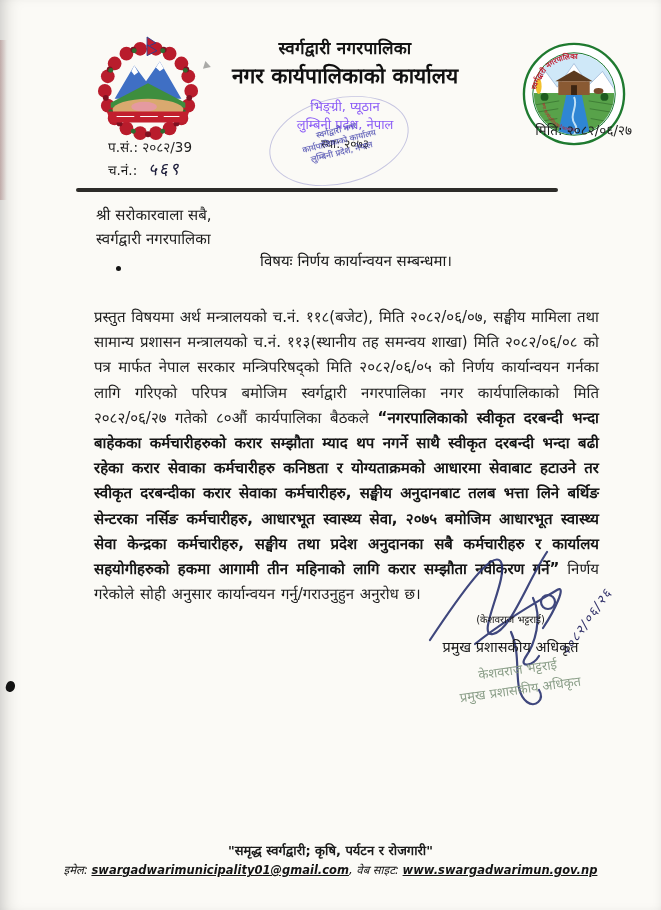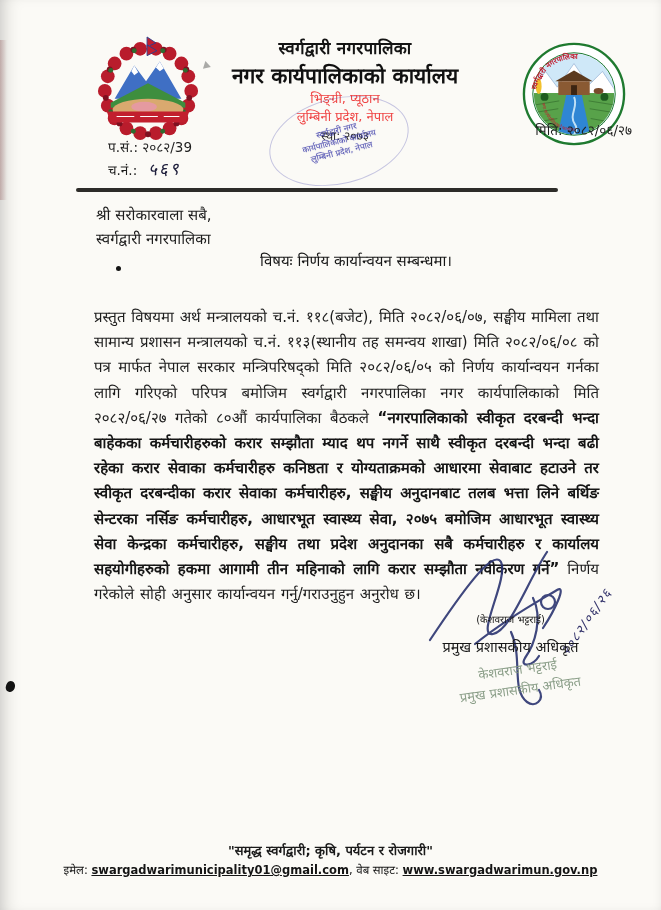--- a/index.html
+++ b/index.html
@@ -12,21 +12,21 @@
     position:relative;width:661px;height:910px;overflow:hidden;
     background:#fbfaf6;
     box-shadow:inset 14px 0 20px -14px rgba(0,0,0,.28), inset -6px 0 12px -8px rgba(0,0,0,.10);
     color:#242424;
   }
   .abs{position:absolute;}
   
   .head-center{left:185px;top:36px;width:320px;text-align:center;}
   .h-muni{font-size:17px;font-weight:700;color:#141414;letter-spacing:.2px;}
   .h-office{font-size:21px;font-weight:700;color:#101010;margin-top:2px;}
-  .h-addr{font-size:13px;color:#ef4444;margin-top:1px;line-height:18px;}
+  .h-addr{font-size:13px;color:#8b5cf6;margin-top:9px;line-height:18px;}
   .h-est{font-size:12px;color:#2a2a2a;margin-top:1px;}
   .logo{width:108px;height:108px;}
   
   .stamp-blue{
     left:268px;top:98px;width:140px;height:84px;
     transform:rotate(-14deg);
     border:1px solid rgba(74,74,174,.30);border-radius:50%;
     display:flex;flex-direction:column;justify-content:center;align-items:center;
     color:rgba(66,66,172,.82);
     font-size:8.5px;line-height:11px;text-align:center;
@@ -58,21 +58,21 @@
     font-size:13px;font-style:italic;color:#32326a;letter-spacing:1.5px;white-space:nowrap;
   }
   .sig-name{left:428px;top:612px;width:165px;text-align:center;font-size:10px;color:#171717;}
   .sig-desig{left:413px;top:636px;width:195px;text-align:center;font-size:14.5px;color:#171717;}
   .stamp-green{
     left:424px;top:660px;width:190px;transform:rotate(-8deg);
     text-align:center;font-size:13px;line-height:20px;color:#7e947c;opacity:.9;
   }
   
   .foot-slogan{left:0;top:841px;width:661px;text-align:center;font-size:13px;font-weight:700;color:#1a1a1a;}
-  .foot-contact{left:0;top:862px;width:661px;text-align:center;font-size:11.5px;color:#141414;}
+  .foot-contact{left:0;top:862px;width:661px;text-align:center;font-size:11.5px;color:#141414;font-style:italic;}
   .foot-contact .lnk{text-decoration:underline;font-weight:600;}
   
   .cursor-art{
     left:204px;top:62px;width:0;height:0;
     border-left:7px solid #9b9b99;border-top:4px solid transparent;border-bottom:4px solid transparent;
     transform:rotate(18deg);opacity:.85;
   }
   .ink-dot{left:6px;top:681px;width:9px;height:11px;background:#131313;border-radius:50% 60% 55% 50%;transform:rotate(20deg);}
   .smudge{left:0px;top:40px;width:7px;height:160px;background:linear-gradient(90deg,rgba(120,40,40,.25),rgba(0,0,0,0));}
 </style>

